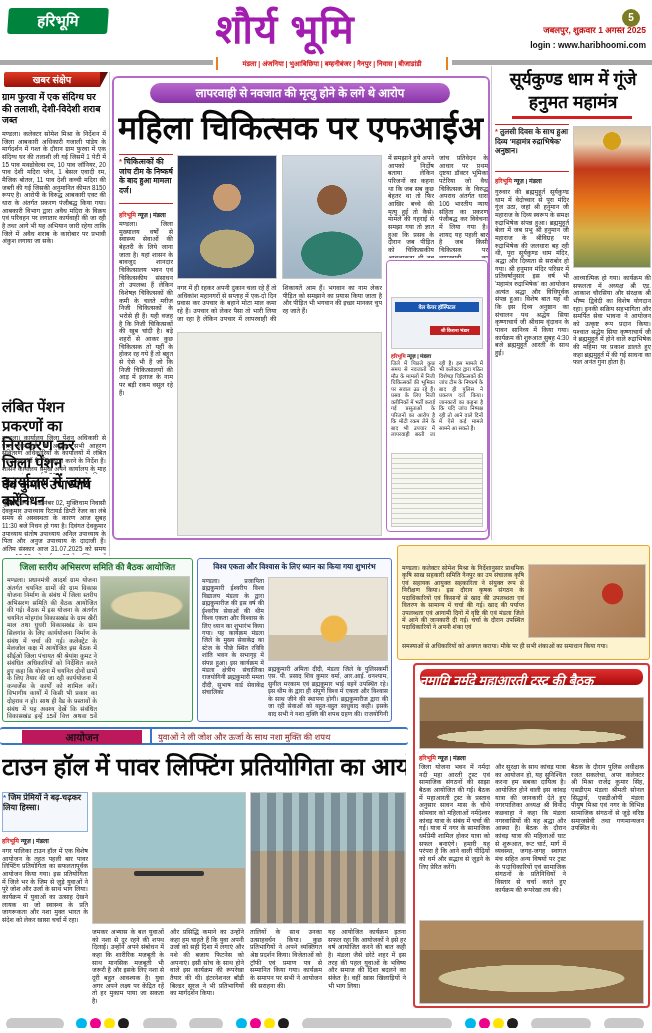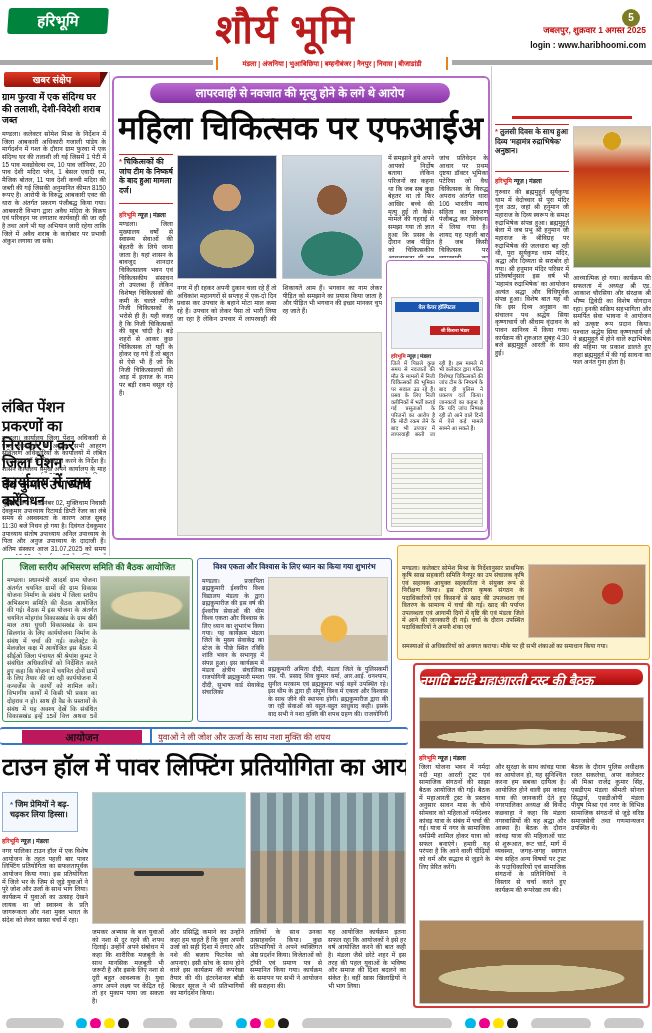--- a/index.html
+++ b/index.html
@@ -30,21 +30,21 @@
   .colbar-pill{display:inline-block;height:12px;border-radius:7px;background:#c9c9c9;margin-right:8px;vertical-align:middle;}
   .c{background:#00b7eb;} .m{background:#ec008c;} .yl{background:#ffe400;} .k{background:#1f1f1f;}
 </style>
 </head>
 <body>
 
 <div id="page">
 
   <div class="abs" style="left:8px;top:8px;width:100px;height:26px;background:#00843d;border-radius:3px;color:#fff;font-weight:bold;font-size:15px;text-align:center;line-height:26px;transform:skewX(-4deg);">हरिभूमि</div>
 
-  <div class="abs" style="left:120px;top:0px;width:330px;height:58px;color:#b91c1c;font-weight:bold;font-size:40px;text-align:center;line-height:58px;letter-spacing:1px;">शौर्य भूमि</div>
+  <div class="abs" style="left:120px;top:0px;width:330px;height:58px;color:#a21caf;font-weight:bold;font-size:40px;text-align:center;line-height:58px;letter-spacing:1px;">शौर्य भूमि</div>
 
   <div class="abs" style="left:622px;top:9px;width:18px;height:18px;background:#7c7c24;border-radius:50%;color:#fff;font-weight:bold;font-size:10px;text-align:center;line-height:18px;">5</div>
 
   <div class="abs" style="left:460px;top:24px;width:186px;height:12px;color:#c41212;font-weight:bold;font-size:8.5px;text-align:right;">जबलपुर, शुक्रवार 1 अगस्त 2025</div>
 
   <div class="abs" style="left:460px;top:40px;width:186px;height:11px;color:#111;font-weight:bold;font-size:8.5px;text-align:right;">login : www.haribhoomi.com</div>
 
   <div class="abs rule" style="left:0px;top:60px;width:213px;height:5px;"></div>
   <div class="abs rule" style="left:452px;top:60px;width:200px;height:5px;"></div>
 
@@ -100,20 +100,21 @@
         <div style="margin:14px 2px 0 38px;background:#c02020;color:#fff;font-size:4.8px;font-weight:bold;text-align:center;line-height:9px;height:9px;overflow:hidden;">श्री किराना भंडार</div>
       </div>
       <div class="abs byline" style="left:4px;top:91px;width:92px;font-size:5.3px;">
         <span class="br">हरिभूमि</span> <span>न्यूज़ | मंडला</span></div>
       <div class="abs bt" style="left:4px;top:99px;width:92px;height:90px;font-size:5.3px;column-count:2;column-gap:4px;">जिले में पिछले कुछ समय से नवजातों की मौत के मामलों में निजी चिकित्सकों की भूमिका पर सवाल उठ रहे हैं। प्रसव के लिए निजी क्लीनिकों में भर्ती कराई गई प्रसूताओं के परिजनों का आरोप है कि मोटी रकम लेने के बाद भी उपचार में लापरवाही बरती जा रही है। इस मामले में भी कलेक्टर द्वारा गठित विशेषज्ञ चिकित्सकों की जांच टीम के निष्कर्ष के बाद ही पुलिस ने प्रकरण दर्ज किया। जानकारों का कहना है कि यदि जांच निष्पक्ष रही तो आने वाले दिनों में ऐसे कई मामले सामने आ सकते हैं।</div>
       <div class="abs ph ph-letter" style="left:4px;top:192px;width:92px;height:74px;"></div>
     </div>
   </div>
 
   <div class="abs" style="left:491px;top:66px;width:161px;height:474px;border-left:1px solid #cccccc;">
+    <div class="abs" style="left:3px;top:2px;width:156px;height:46px;font-weight:bold;font-size:17.5px;line-height:23px;text-align:center;color:#0a0a0a;">सूर्यकुण्ड धाम में गूंजे हनुमत महामंत्र</div>
     <div class="abs" style="left:20px;top:50px;width:120px;height:3px;background:#d42020;"></div>
 
     <div class="abs" style="left:3px;top:58px;width:74px;height:48px;border-top:1.5px solid #d42020;border-bottom:1.5px solid #d42020;font-size:7.4px;font-weight:bold;line-height:1.3;padding-top:2px;overflow:hidden;"><span class="star">*</span> <span>तुलसी दिवस के साथ हुआ दिव्य 'महामंत्र रुद्राभिषेक' अनुष्ठान।</span></div>
     <div class="abs byline" style="left:3px;top:110px;width:74px;">
       <span class="br">हरिभूमि</span> <span>न्यूज़ | मंडला</span></div>
 
     <div class="abs ph ph-deity" style="left:81px;top:60px;width:78px;height:142px;"></div>
 
     <div class="abs bt" style="left:3px;top:122px;width:74px;height:352px;">गुरुवार की ब्रह्ममुहूर्त सूर्यकुण्ड धाम में वेदोच्चार से पूरा मंदिर गूंज उठा, जहां श्री हनुमान जी महाराज के दिव्य स्वरूप के समक्ष रुद्राभिषेक संपन्न हुआ। ब्रह्ममुहूर्त बेला में जब प्रभु श्री हनुमान जी महाराज के श्रीविग्रह पर रुद्राभिषेक की जलधारा बह रही थी, पूरा सूर्यकुण्ड धाम मंदिर, श्रद्धा और दिव्यता से सराबोर हो गया। श्री हनुमान मंदिर परिसर में प्रतिवर्षानुसार इस वर्ष भी 'महामंत्र रुद्राभिषेक' का आयोजन अत्यंत श्रद्धा और विधिपूर्वक संपन्न हुआ। विशेष बात यह थी कि इस दिव्य अनुष्ठान का संचालन पथ श्रद्धेय सिया कृष्णाचार्य जी श्रीधाम वृंदावन के पावन सानिध्य में किया गया। कार्यक्रम की शुरुआत सुबह 4:30 बजे ब्रह्ममुहूर्त आरती के साथ हुई।</div>
     <div class="abs bt" style="left:81px;top:208px;width:78px;height:266px;">आध्यात्मिक हो गया। कार्यक्रम की सफलता में अध्यक्ष श्री एड. आकाश चौरसिया और संरक्षक श्री भीष्म द्विवेदी का विशेष योगदान रहा। इनकी सक्रिय सहभागिता और समर्पित सेवा भावना ने आयोजन को उत्कृष्ट रूप प्रदान किया। पश्चात श्रद्धेय सिया कृष्णाचार्य जी ने ब्रह्ममुहूर्त में होने वाले रुद्राभिषेक की महिमा पर प्रकाश डालते हुए कहा ब्रह्ममुहूर्त में की गई साधना का फल अनंत गुना होता है।</div>
@@ -152,21 +153,21 @@
   </div>
 
   <div class="abs" style="left:0px;top:727px;width:408px;height:18px;border-top:2px solid #3a77c2;border-bottom:2px solid #3a77c2;border-radius:3px;">
     <div class="abs" style="left:22px;top:1px;width:120px;height:14px;background:#be185d;color:#111;font-weight:bold;font-size:10.5px;text-align:center;line-height:14px;">आयोजन</div>
     <div class="abs" style="left:150px;top:0px;width:2px;height:16px;background:#3a77c2;"></div>
     <div class="abs" style="left:158px;top:2px;width:246px;height:13px;color:#8a2020;font-weight:normal;font-size:8.4px;line-height:13px;white-space:nowrap;overflow:hidden;">युवाओं ने ली जोश और ऊर्जा के साथ नशा मुक्ति की शपथ</div>
   </div>
 
   <div class="abs" style="left:2px;top:748px;width:404px;height:38px;font-weight:bold;font-size:24px;line-height:38px;color:#0a0a0a;white-space:nowrap;overflow:hidden;">टाउन हॉल में पावर लिफ्टिंग प्रतियोगिता का आयोजन</div>
 
-  <div class="abs" style="left:2px;top:792px;width:76px;height:40px;border:1.5px solid #8fb0d8;background:#f4f8fc;font-size:8px;font-weight:bold;line-height:1.3;padding:7px;box-sizing:border-box;overflow:hidden;"><span style="color:#2a62b8;font-weight:bold;">*</span> <span>जिम प्रेमियों ने बढ़-चढ़कर लिया हिस्सा।</span></div>
+  <div class="abs" style="left:2px;top:792px;width:86px;height:40px;border:1.5px solid #8fb0d8;background:#f4f8fc;font-size:8px;font-weight:bold;line-height:1.3;padding:0;box-sizing:border-box;overflow:hidden;"><span style="color:#2a62b8;font-weight:bold;">*</span> <span>जिम प्रेमियों ने बढ़-चढ़कर लिया हिस्सा।</span></div>
 
   <div class="abs byline" style="left:2px;top:836px;width:86px;">
     <span class="br">हरिभूमि</span> <span>न्यूज़ | मंडला</span></div>
 
   <div class="abs bt" style="left:2px;top:847px;width:86px;height:158px;">नगर पालिका टाउन हॉल में एक विशेष आयोजन के तहत पहली बार पावर लिफ्टिंग प्रतियोगिता का सफलतापूर्वक आयोजन किया गया। इस प्रतियोगिता में जिले भर के जिम से जुड़े युवाओं ने पूरे जोश और उर्जा के साथ भाग लिया। कार्यक्रम में युवाओं का उत्साह देखने लायक था जो स्वास्थ्य के प्रति जागरूकता और नशा मुक्त भारत के संदेश को लेकर खासा चर्चा में रहा।</div>
 
   <div class="abs ph ph-lift" style="left:92px;top:792px;width:154px;height:132px;">
     <div style="width:70px;height:5px;background:#333;margin:78px auto 0 auto;border-radius:2px;"></div>
   </div>
   <div class="abs ph ph-crowd" style="left:250px;top:792px;width:156px;height:132px;"></div>

